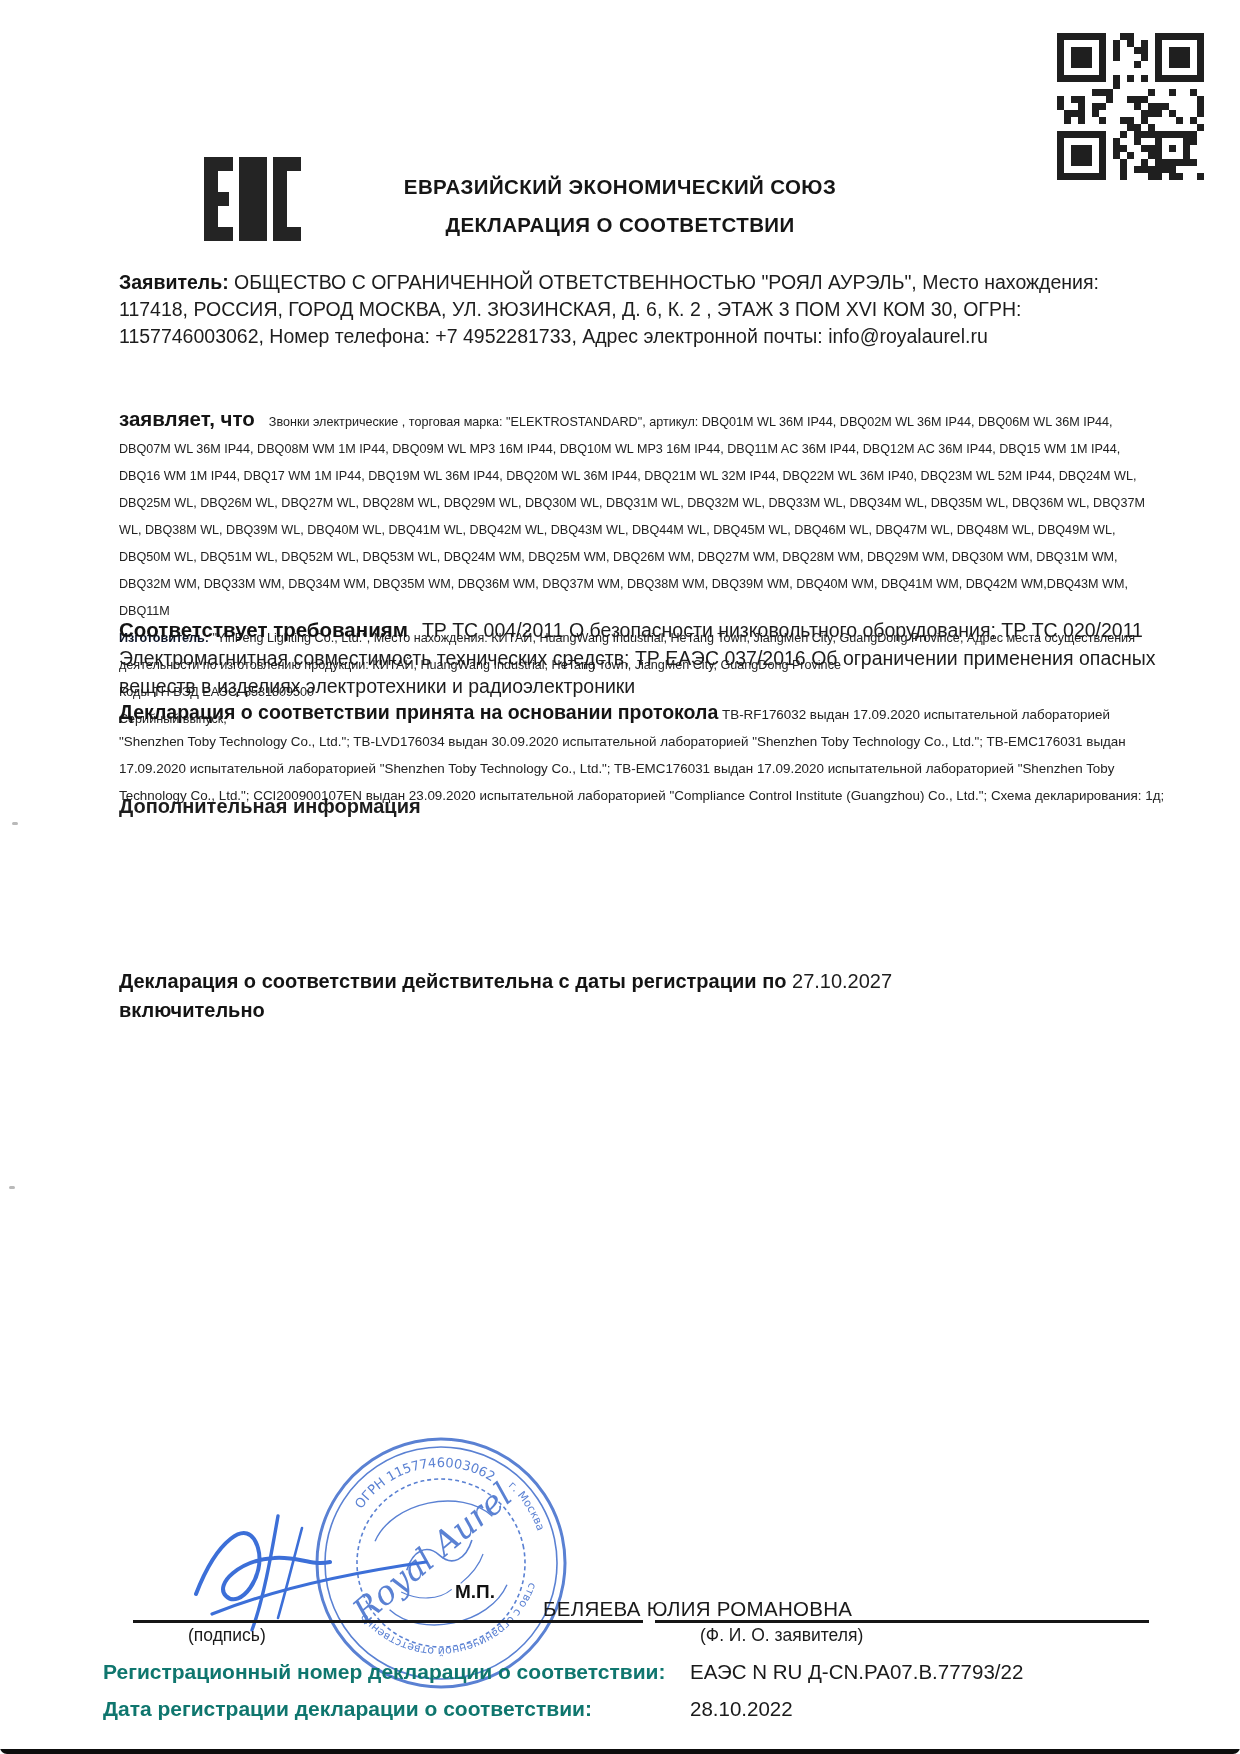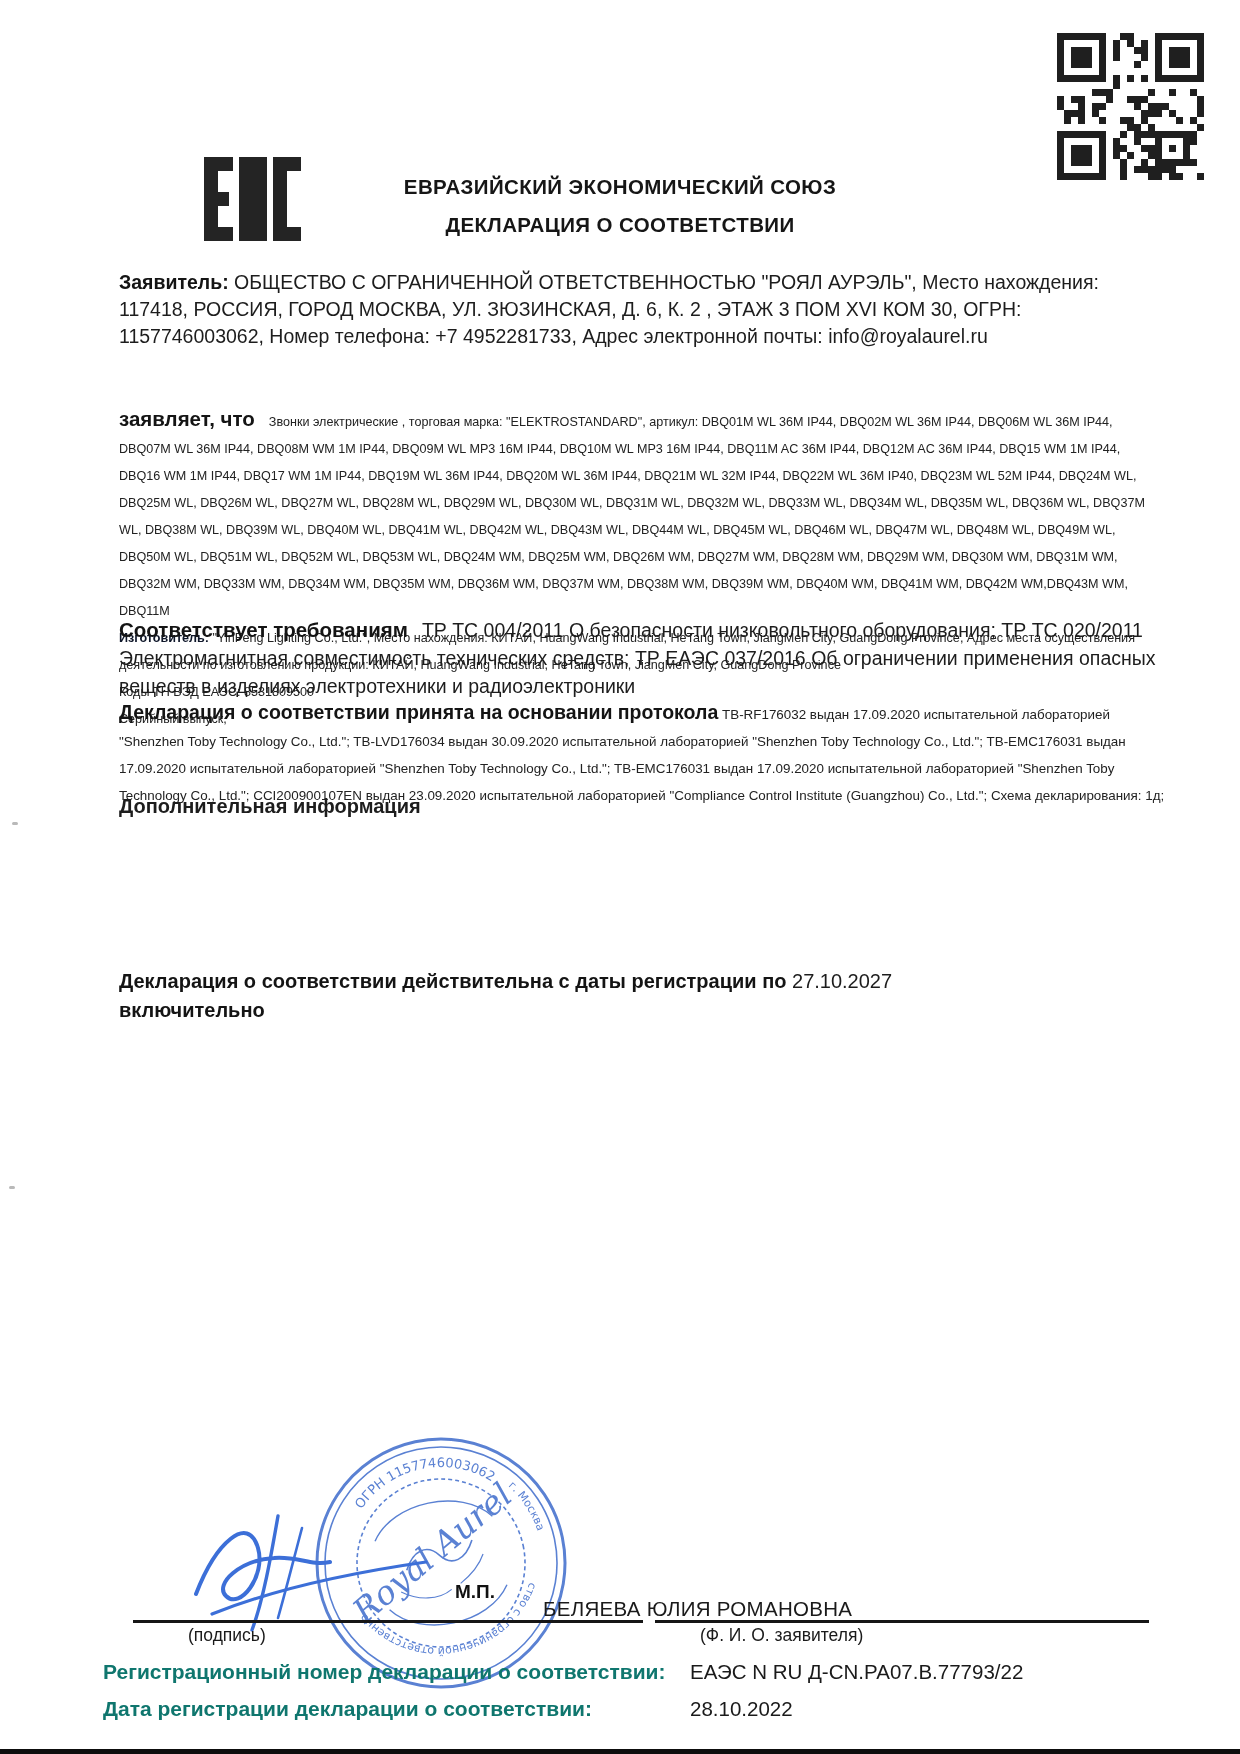--- a/index.html
+++ b/index.html
@@ -1,18 +1,18 @@
 <!DOCTYPE html>
 <html><head>
 <meta charset="utf-8">
 <style>
   html,body{margin:0;padding:0;background:#ffffff;}
   .page{
     position:relative;width:1240px;height:1754px;margin:0 auto;background:#ffffff;
-    font-family:"Liberation Sans",sans-serif;color:#1d1d1d;overflow:hidden;
+    font-family:"Liberation Sans",sans-serif;color:#1d1d1d;overflow:hidden;border-radius:7px;
   }
   .abs{position:absolute;}
   .h-center{left:0;right:0;text-align:center;font-weight:bold;color:#161616;}
   .h1{top:175px;font-size:20.5px;letter-spacing:.4px;}
   .h2{top:213px;font-size:20.5px;letter-spacing:.4px;}
   .para{position:absolute;left:103px;width:1046px;margin:16px;font-size:19.5px;line-height:27px;color:#1d1d1d;}
   .para b{color:#141414;}
   .lead{font-size:20.5px;padding-right:14px;}
   .small-txt{font-size:12.6px;line-height:14.2px;color:#222;}
   .small-b{font-size:12.6px;line-height:14.2px;font-weight:bold;color:#0f172a;}

